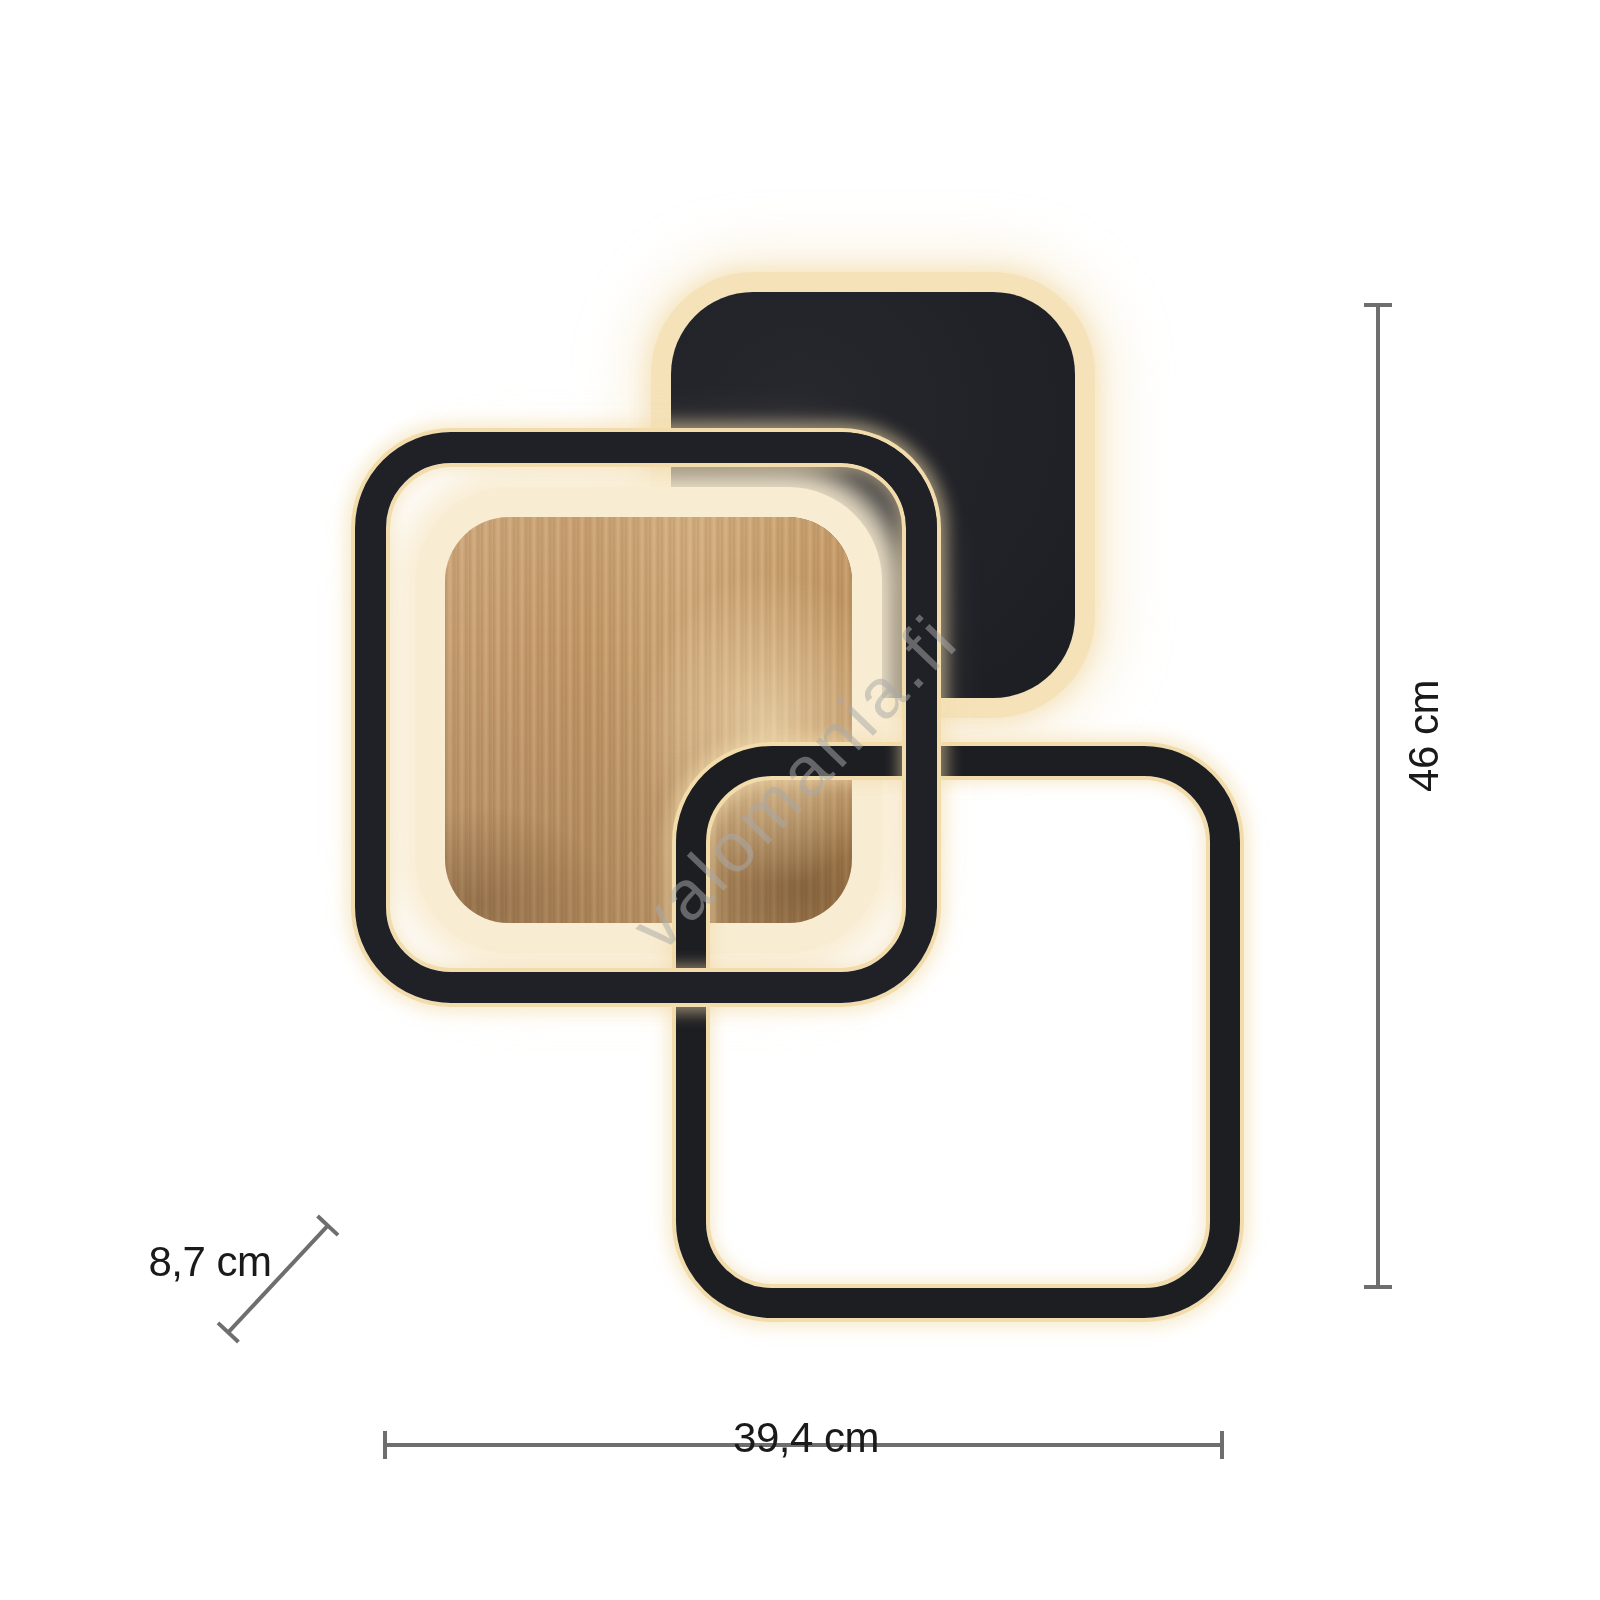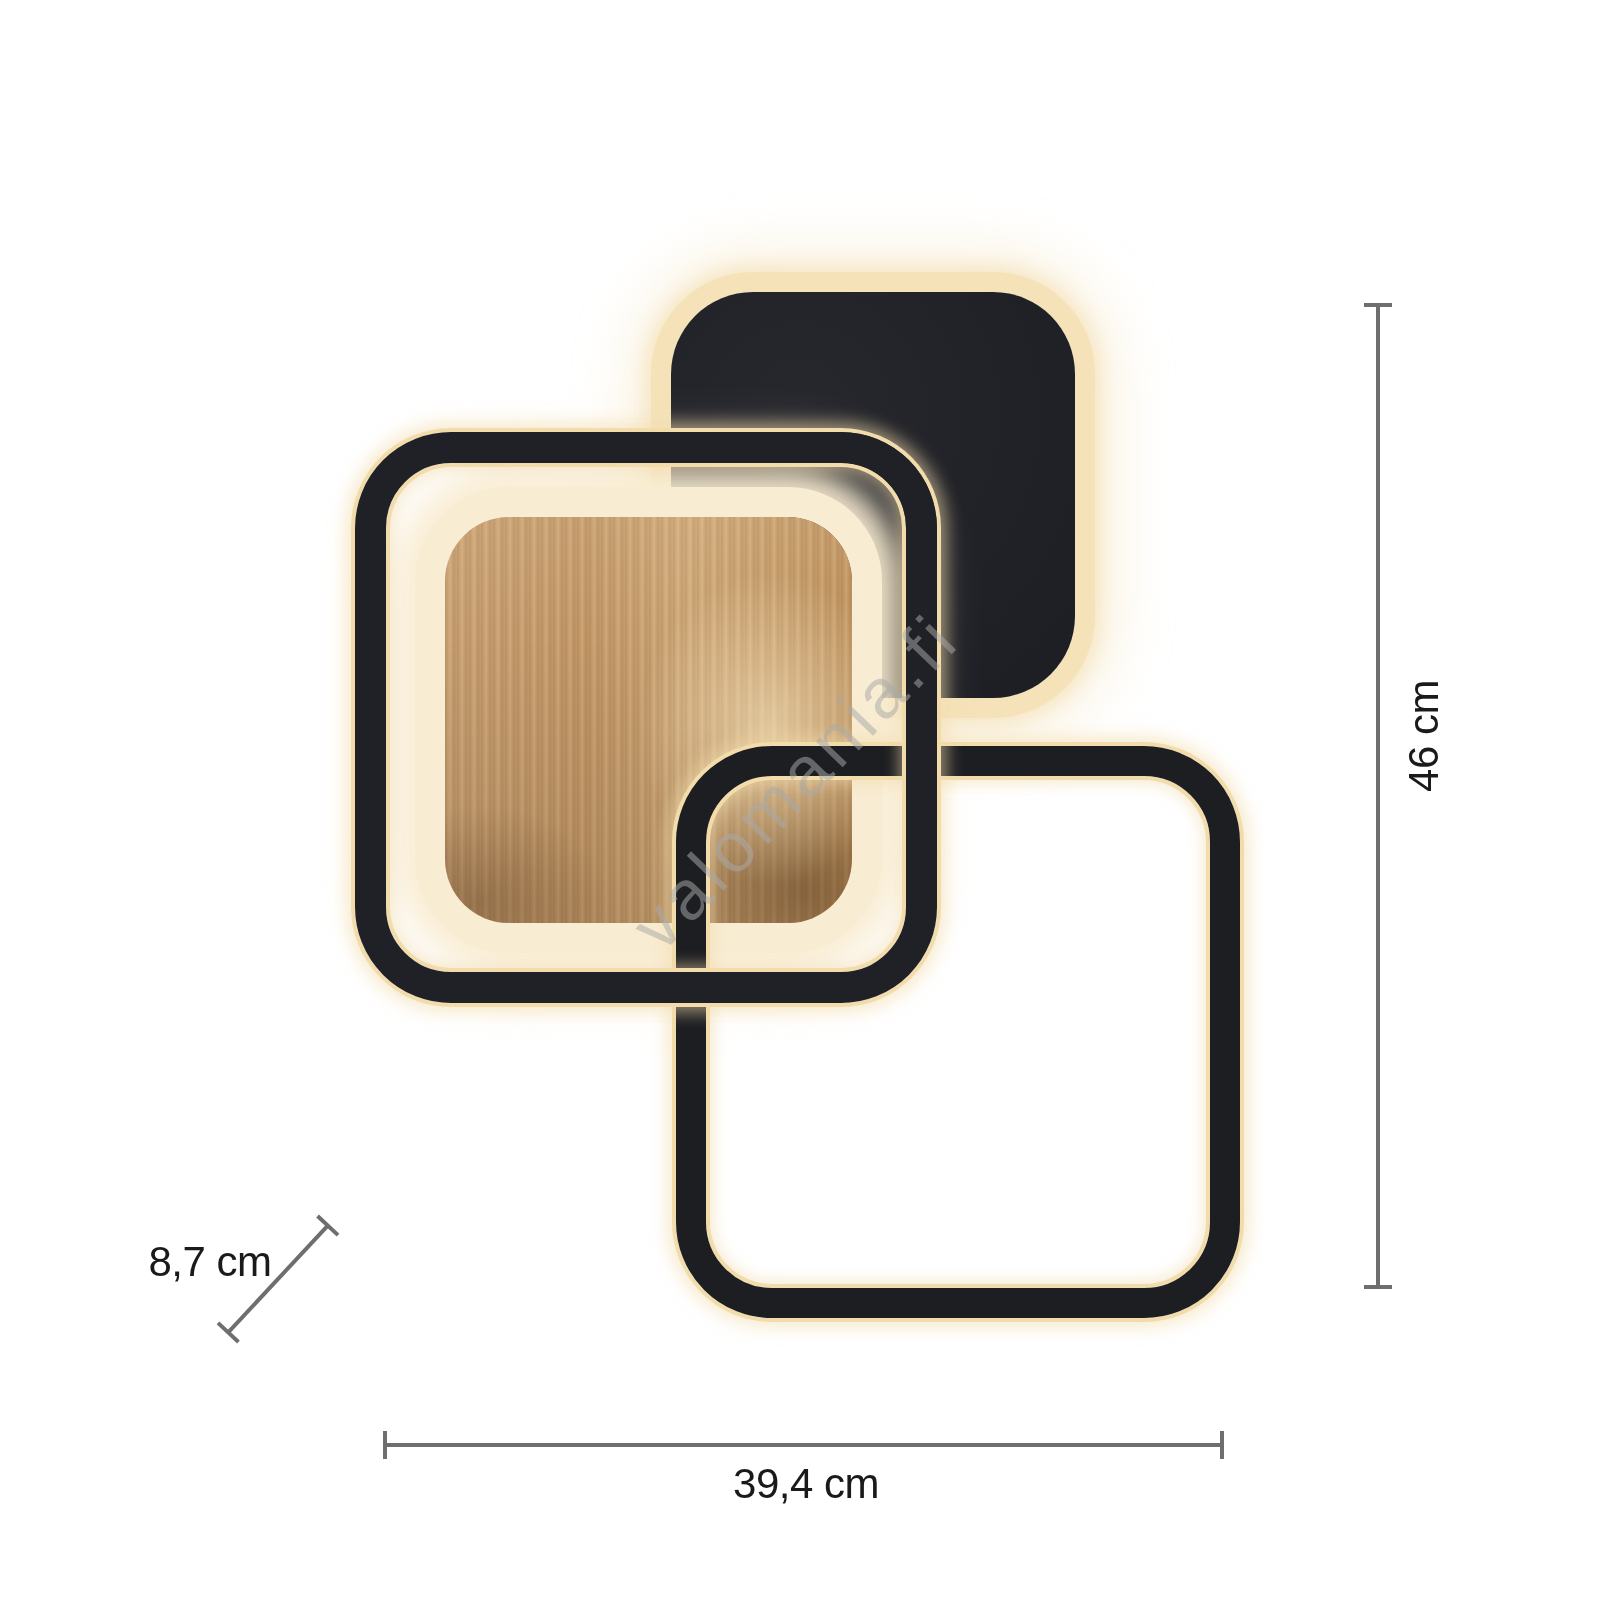--- a/index.html
+++ b/index.html
@@ -104,21 +104,21 @@
   <div class="dim dim-v" style="left:1376px;top:305px;height:982px;">
     <div class="tick-h" style="top:-2px;"></div>
     <div class="tick-h" style="bottom:-2px;"></div>
   </div>
   <div class="dim-label dim-label-v" style="left:1424px;top:736px;">46 cm</div>
 
   <div class="dim dim-h" style="left:385px;top:1443px;width:837px;">
     <div class="tick-v" style="left:-2px;"></div>
     <div class="tick-v" style="right:-2px;"></div>
   </div>
-  <div class="dim-label" style="left:806px;top:1484px;text-align:center;">39,4 cm</div>
+  <div class="dim-label" style="left:806px;top:1438px;text-align:center;">39,4 cm</div>
 
   <div class="dim-diag">
     <div class="tick-v" style="left:-2px;"></div>
     <div class="tick-v" style="right:-2px;"></div>
   </div>
   <div class="dim-label" style="left:203px;top:1262px;margin-left:7px;">8,7 cm</div>
 
 </div>
 
 </body></html>

